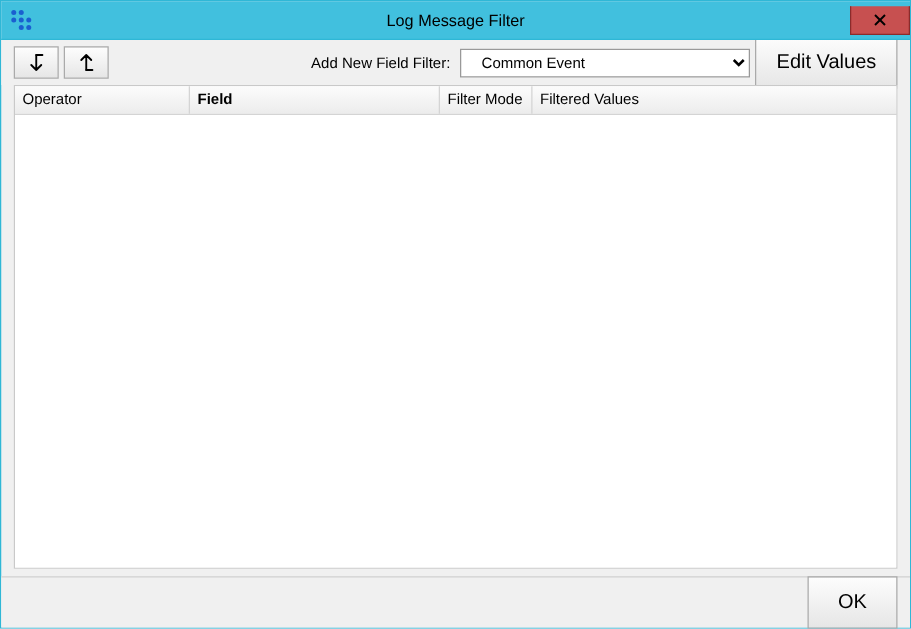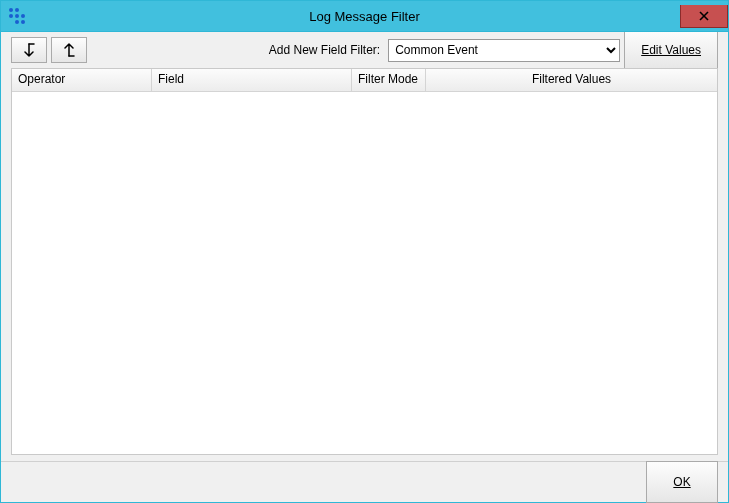--- a/index.html
+++ b/index.html
@@ -85,35 +85,34 @@
   .field-label {
     margin-right: 4px;
     color: #000;
   }
   select.combo {
     width: 232px;
     height: 23px;
     font-size: 12px;
     border: 1px solid #999;
     background: #fff;
-    padding-left: 2px;
+    padding-left: 12px;
   }
   .btn {
     height: 42px;
     padding: 0 16px;
     min-width: 72px;
     background: linear-gradient(#fdfdfd, #e6e6e6);
     border: 1px solid #aaa;
-    font-size: 12px;
+    font-size: 16px;
     cursor: pointer;
     display: inline-flex;
     align-items: center;
     justify-content: center;
     font-family: inherit;
-    text-decoration: underline;
   }
   
   .grid-wrap {
     flex: 1;
     margin: 0 10px 6px 10px;
     border: 1px solid #c9c9c9;
     background: #fff;
     display: flex;
     flex-direction: column;
     min-height: 0;
@@ -126,23 +125,23 @@
   }
   .grid-header .col {
     border-right: 1px solid #d4d4d4;
     padding: 3px 6px;
     color: #000;
     white-space: nowrap;
     overflow: hidden;
     box-sizing: border-box;
     cursor: pointer;
   }
-  .grid-header .col:last-child { border-right: none; flex: 1; text-align: center; }
+  .grid-header .col:last-child { border-right: none; flex: 1; }
   .col-operator { width: 140px; }
-  .col-field { width: 200px; }
+  .col-field { width: 200px; font-weight: bold; }
   .col-mode { width: 74px; }
   .col-values { flex: 1; }
   .grid-body { flex: 1; background: #fff; }
   
   .bottombar {
     height: 40px;
     display: flex;
     align-items: center;
     justify-content: flex-end;
     gap: 20px;

